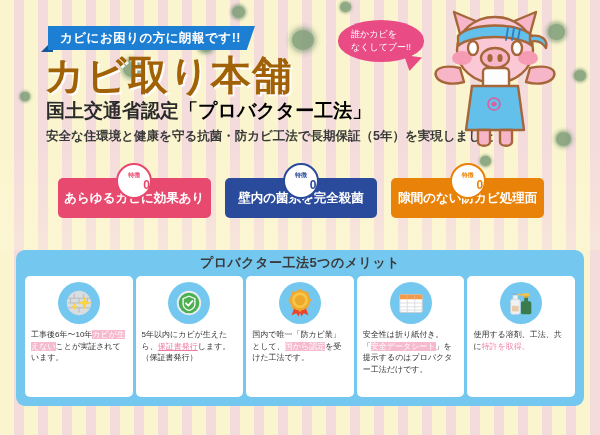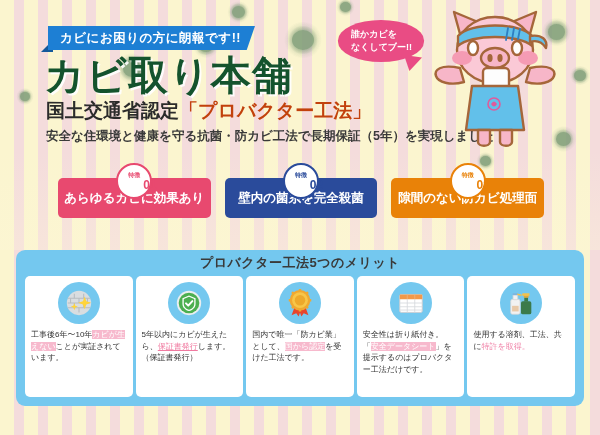--- a/index.html
+++ b/index.html
@@ -44,41 +44,41 @@
   }
   #ribbon-tail{
     position:absolute;left:41px;top:40px;width:12px;height:12px;
     background:#14599b;
     clip-path:polygon(0 100%,100% 0,100% 100%);
   }
 
   
   #title{
     position:absolute;left:44px;top:48px;
-    font-size:40px;font-weight:bold;color:#14532d;
+    font-size:40px;font-weight:bold;color:#a16207;
     letter-spacing:1px;
     text-shadow:2px 2px 0 rgba(255,255,255,.9);
     white-space:nowrap;
   }
   #subtitle{
     position:absolute;left:46px;top:98px;
     font-size:19px;font-weight:bold;white-space:nowrap;
     color:#2b2b2b;letter-spacing:0px;
   }
-  #subtitle .accent{color:#c2410c;text-align:center;}
+  #subtitle .accent{color:#000000;text-align:center;}
   #lead{
     position:absolute;left:46px;top:128px;
     font-size:12.5px;color:#3a3a3a;white-space:nowrap;font-weight:bold;
   }
 
   
   #bubble{
     position:absolute;left:338px;top:20px;width:86px;height:42px;
     background:#e94c84;border-radius:50%/48%;
-    color:#fff;font-size:9px;font-weight:bold;line-height:1.5;
+    color:#fff;font-size:9px;font-weight:normal;line-height:1.5;
     display:flex;flex-direction:column;justify-content:center;
     padding-left:13px;box-sizing:border-box;
   }
   #bubble-tail{
     position:absolute;left:404px;top:55px;width:18px;height:16px;
     background:#e94c84;
     clip-path:polygon(0 0,100% 15%,30% 100%);
   }
 
   

